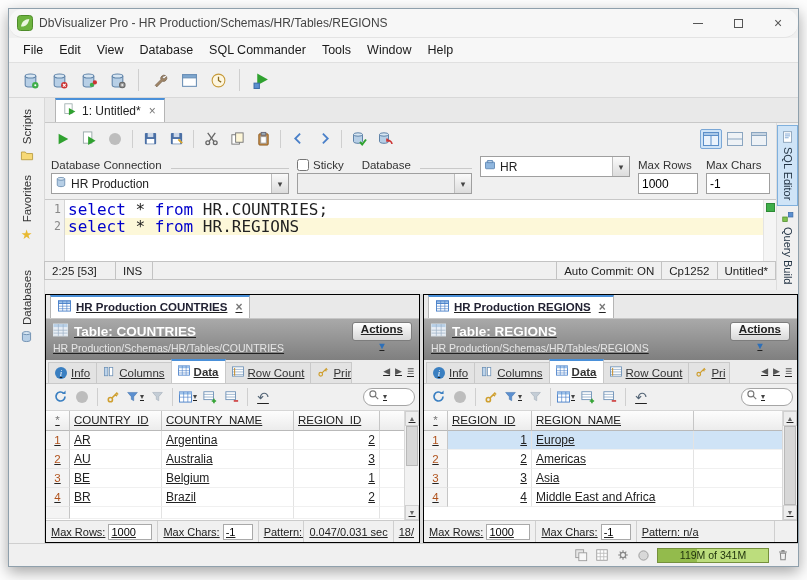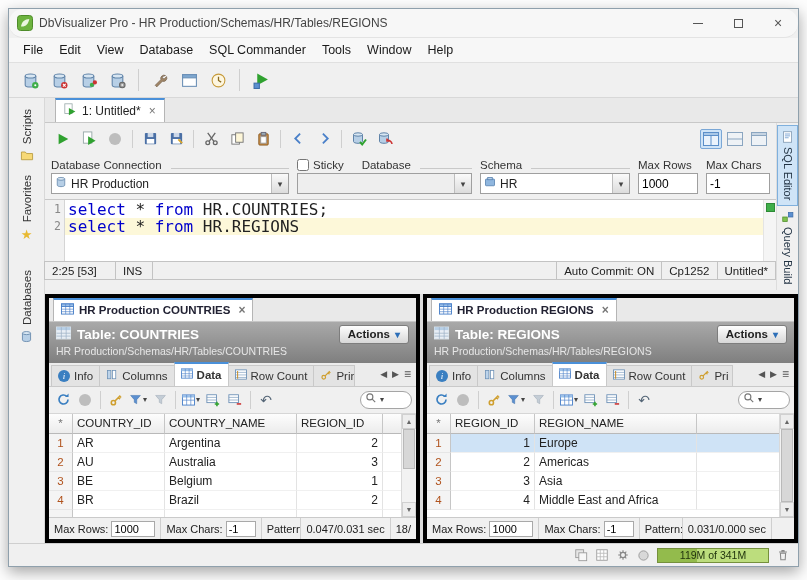--- a/index.html
+++ b/index.html
@@ -101,29 +101,29 @@
     display:flex; flex-direction:column; align-items:center; padding-top:2px; flex:none; }
   .rtab { display:flex; flex-direction:column; align-items:center; gap:4px; padding:5px 0; width:100%; }
   .rtab.active { background:#cfe4f7; border:1px solid #7fb0dd; }
   .vtextr { writing-mode:vertical-rl; font-size:11px; color:#234; }
   .ricon { display:flex; }
 
   .splitter { height:4px; background:#ececec; flex:none; }
 
   
   .objarea { flex:1; display:flex; gap:3px; background:#dcdcdc; min-height:0; }
-  .pane { flex:1; min-width:0; display:flex; flex-direction:column; background:#0c4a6e; border:4px solid #000000; }
+  .pane { flex:1; min-width:0; display:flex; flex-direction:column; background:#0c4a6e; border:1px solid #000000;text-decoration:underline; }
   .ptabs { height:24px; background:#e9e9e9; border-bottom:1px solid #c6c6c6; display:flex; align-items:flex-end; padding-left:4px; flex:none; }
   .ptab { height:23px; background:#fff; border:1px solid #b5b5b5; border-bottom:none; border-top:2px solid #4a90d9;
     display:flex; align-items:center; gap:5px; padding:0 7px; font-size:11.5px; font-weight:bold; color:#223; }
   .phead { height:41px; background:linear-gradient(#a9a9a9,#7f7f7f); color:#fff; padding:3px 7px 20px; flex:none; }
   .phr1 { display:flex; align-items:center; gap:6px; }
   .ptitle { font-size:13.5px; font-weight:bold; flex:1; white-space:nowrap; overflow:hidden; }
   .actions { height:19px; background:linear-gradient(#fefefe,#d7d7d7); border:1px solid #7d7d7d; border-radius:3px;
-    display:flex; align-items:center; gap:5px; padding:0 8px; color:#222; font-size:11.5px; font-weight:bold; }
+    display:flex; align-items:center; gap:5px; padding:0 8px; color:#222; font-size:11.5px; font-weight:bold;flex-direction:column; }
   .acarr { color:#2d6fb8; font-size:10px; }
   .ppath { font-size:10.5px; color:#e6e6e6; margin-top:1px; white-space:nowrap; overflow:hidden; }
 
   .otabs { height:24px; display:flex; align-items:flex-end; background:#ececec; border-bottom:1px solid #c9c9c9; padding-left:2px; flex:none; }
   .otab { height:21px; padding:0 6px; display:flex; gap:4px; align-items:center; font-size:11.5px;
     border:1px solid #c9c9c9; border-bottom:none; margin-right:-1px; background:#e3e3e3; color:#333; white-space:nowrap; }
   .otab.active { background:#fff; border-top:2px solid #4a90d9; height:24px; font-weight:bold; }
   .otab.cut { overflow:hidden; max-width:42px; }
   .onav { margin-left:auto; display:flex; gap:3px; padding:0 4px 4px 0; color:#555; font-size:9px; align-items:center; }
   .onb { padding:1px; }
@@ -443,24 +443,20 @@
                   </span>
                 <span>Database</span>
                   <span class="rule"></span>
               </div>
               <div class="combo disabled">
                 <span class="val"></span>
                 <span class="arr">▾</span>
               </div>
             </div>
             <div class="cbcol">
-              <div class="cblabel">
-                  <span>Schema</span>
-                  <span class="rule"></span>
-                </div>
               <div class="combo">
                 <span><svg width="12" height="12" viewBox="0 0 16 16">
                       <rect x="2" y="4" width="12" height="9" rx="1" fill="#8fb6de" stroke="#4f7bab"></rect>
                       <rect x="5" y="2" width="6" height="3" fill="#b9d2ea" stroke="#4f7bab"></rect>
                     </svg></span>
                 <span class="val">HR</span>
                 <span class="arr">▾</span>
               </div>
             </div>
             <div class="cbcol">
@@ -906,23 +902,20 @@
                 <span>Max Rows:</span>
                 <input class="psin w42" value="1000" style="">
               </span>
             <span class="psc">
                 <span>Max Chars:</span>
                 <input class="psin w28" value="-1" style="">
               </span>
             <span class="psc fill">
                 <span>Pattern: n/a</span>
               </span>
-            <span class="psc">
-                <span>0.031/0.000 sec</span>
-              </span>
             <span class="psc last">
                 <span></span>
               </span>
           </div>
         </div>
 
       </div>
     </div>
   </div>
 

